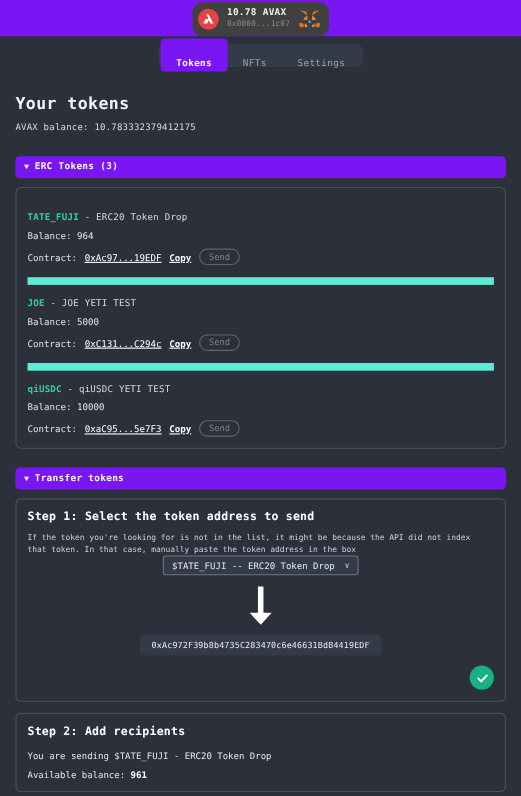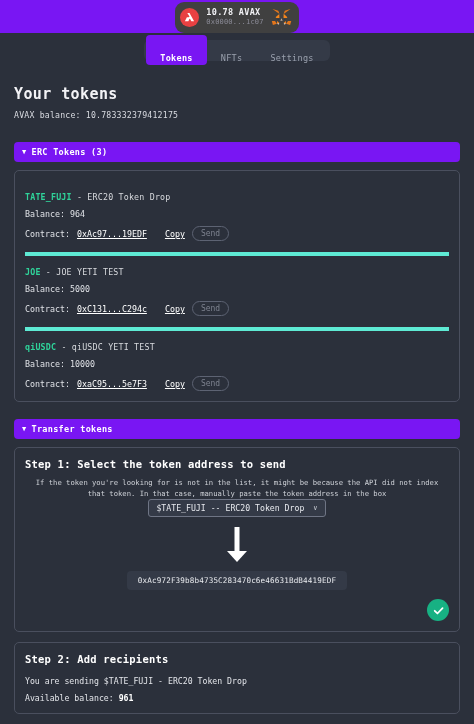--- a/index.html
+++ b/index.html
@@ -136,33 +136,33 @@
   }
   .checkbox {
     width: 9px; height: 9px;
     border: 1px solid #9aa0ad;
     border-radius: 2px;
     background: #2b303b;
     cursor: pointer;
   }
 
   .token-row { padding-top: 11px; }
-  .token-row + .token-row { border-top: 4px solid #5eead4; margin-top: 11px; }
+  .token-row + .token-row { border-top: 7px solid #5eead4; margin-top: 11px; }
   .token-name { font-size: 8.3px; color: #d8dade; letter-spacing: .2px; }
   .token-symbol { color: #2fd39a; font-weight: bold; }
   .token-balance { font-size: 8.3px; color: #dfe1e6; margin-top: 7px; }
   .token-contract {
     font-size: 8.3px; color: #dfe1e6; margin-top: 7px;
     display: flex; align-items: center; gap: 7px;
   }
   .addr-link {
     color: #ffffff; text-decoration: underline; cursor: pointer;
   }
   .link-copy {
-    color: #ffffff; text-decoration: underline; font-weight: normal; cursor: pointer; margin-left: 11px;
+    color: #ffffff; text-decoration: underline; font-weight: bold; cursor: pointer;
   }
   .btn-send {
     background: #2b303b;
     border: 1px solid #5d6373;
     color: #7d828f;
     font-family: inherit;
     font-size: 8px;
     border-radius: 9px;
     padding: 2px 8px;
     cursor: pointer;
@@ -173,21 +173,20 @@
     color: #ffffff;
     font-size: 10.5px;
     font-weight: bold;
     letter-spacing: .2px;
   }
   .step-help {
     color: #cfd2d8;
     font-size: 7.2px;
     line-height: 1.55;
     margin-top: 7px;
-    text-align: center;
   }
   .select-wrap { display: flex; justify-content: center; }
   .token-select {
     background: #343a47;
     border: 1px solid #6f7585;
     border-radius: 3px;
     color: #e7e9ee;
     font-family: inherit;
     font-size: 8.2px;
     padding: 3px 7px;

